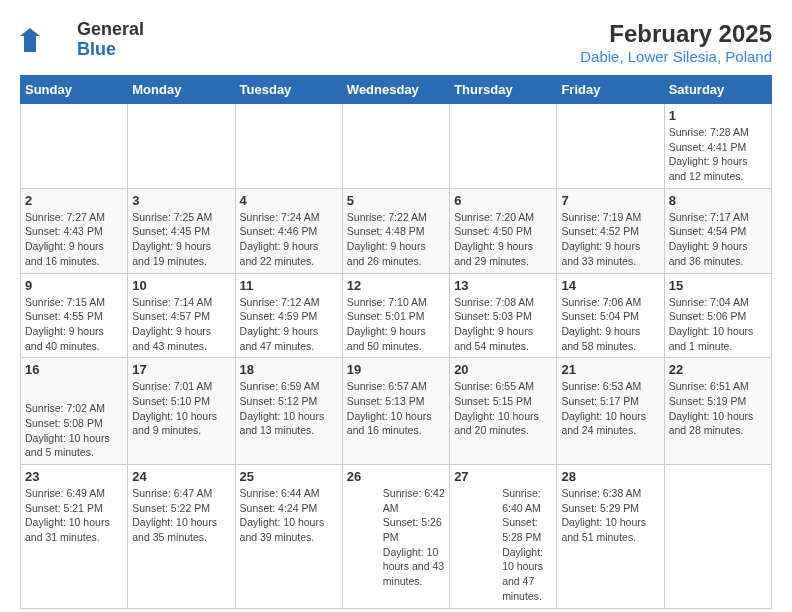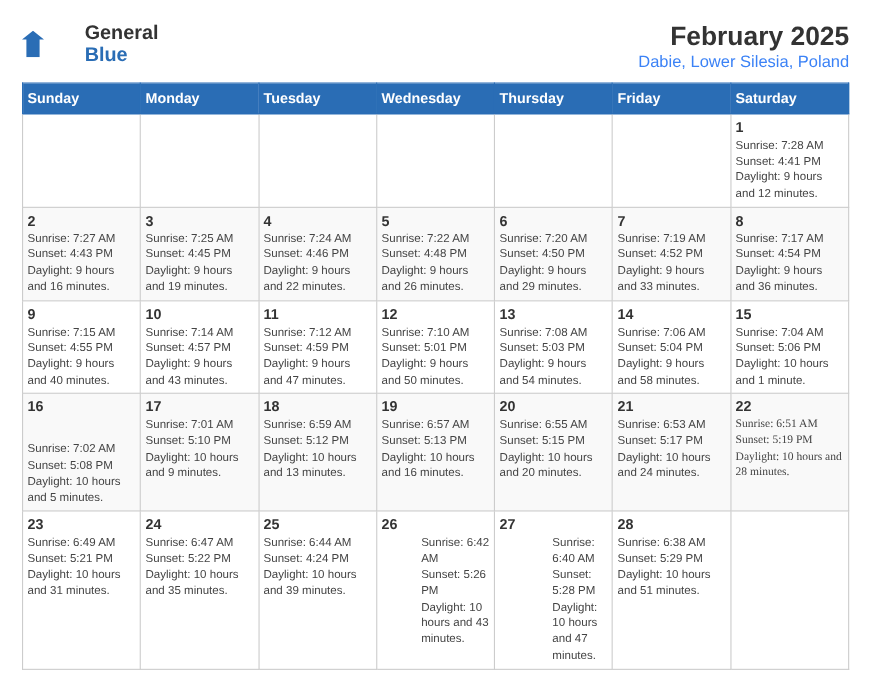--- a/index.html
+++ b/index.html
@@ -255,21 +255,21 @@
 Daylight: 10 hours and 20 minutes.</div>
         </td>
         <td>
           <span class="day-number">21</span>
           <div class="day-info" style="white-space: pre-line;">Sunrise: 6:53 AM
 Sunset: 5:17 PM
 Daylight: 10 hours and 24 minutes.</div>
         </td>
         <td>
           <span class="day-number">22</span>
-          <div class="day-info" style="white-space: pre-line; font-family: Liberation Serif, serif;">Sunrise: 6:51 AM
+          <div class="day-info" style="white-space: pre-line;">Sunrise: 6:51 AM
 Sunset: 5:19 PM
 Daylight: 10 hours and 28 minutes.</div>
         </td>
       </tr>
       <tr>
         <td>
           <span class="day-number">23</span>
           <div class="day-info" style="white-space: pre-line;">Sunrise: 6:49 AM
 Sunset: 5:21 PM
 Daylight: 10 hours and 31 minutes.</div>

